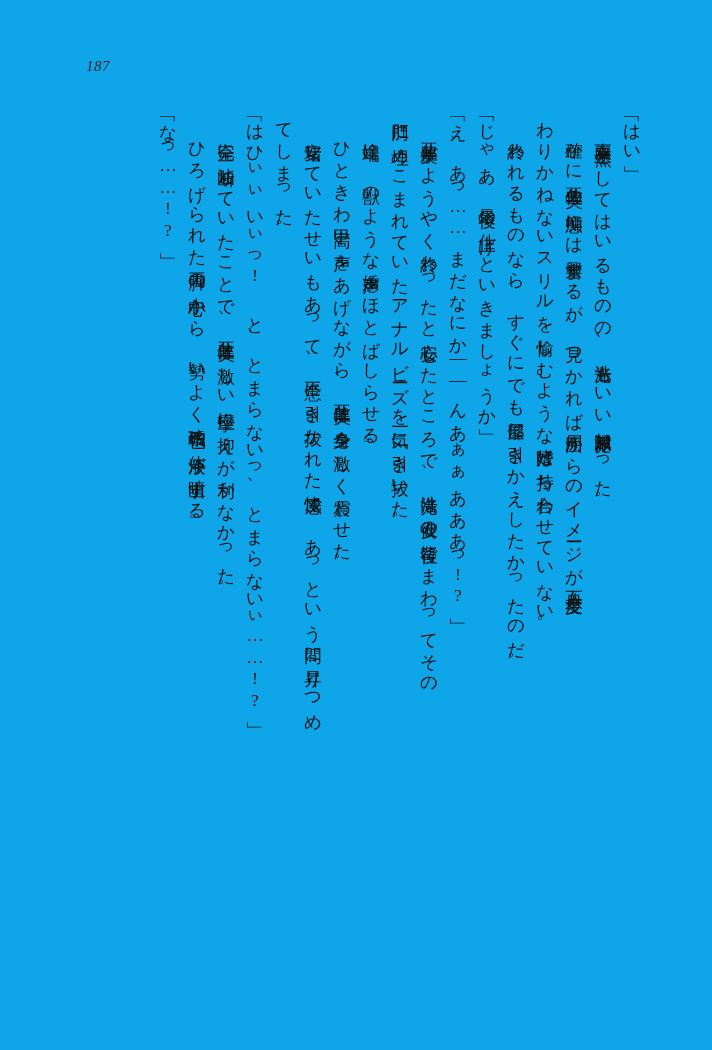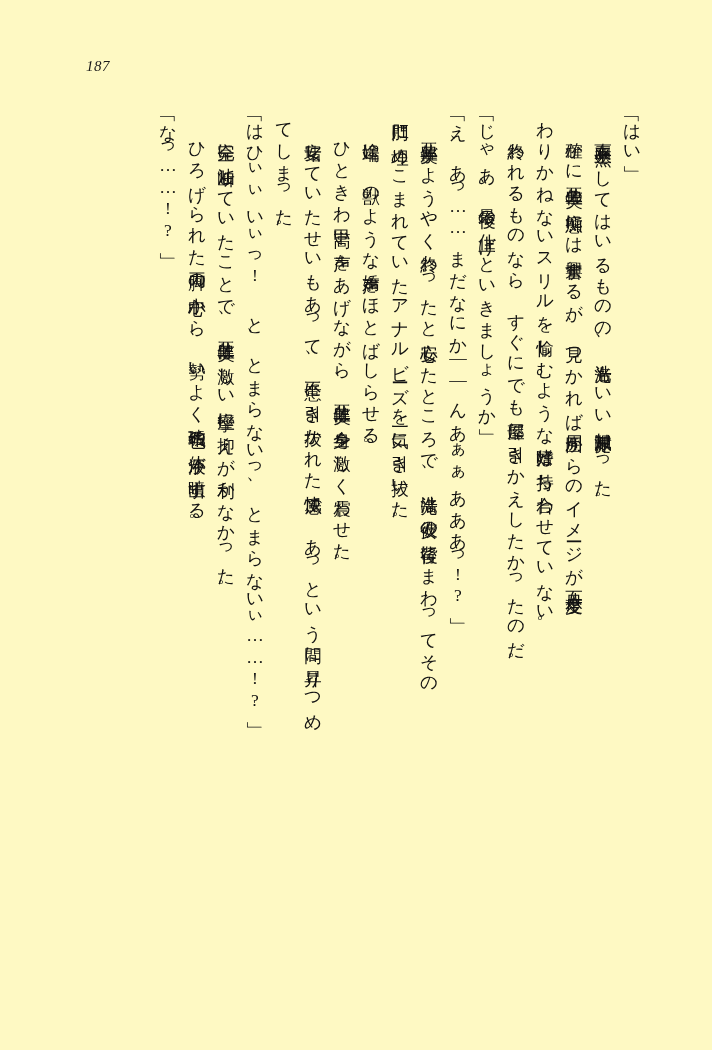--- a/index.html
+++ b/index.html
@@ -4,21 +4,21 @@
 <style>
   html, body {
     margin: 0;
     padding: 0;
     background: #ffffff;
   }
   .page {
     position: relative;
     width: 712px;
     height: 1050px;
-    background: #fef9c3;
+    background: #0ea5e9;
     overflow: hidden;
     font-family: "Liberation Serif", "DejaVu Serif", serif;
   }
 
   
   .page-number {
     position: absolute;
     top: 58px;
     left: 86px;
     font-size: 15px;

